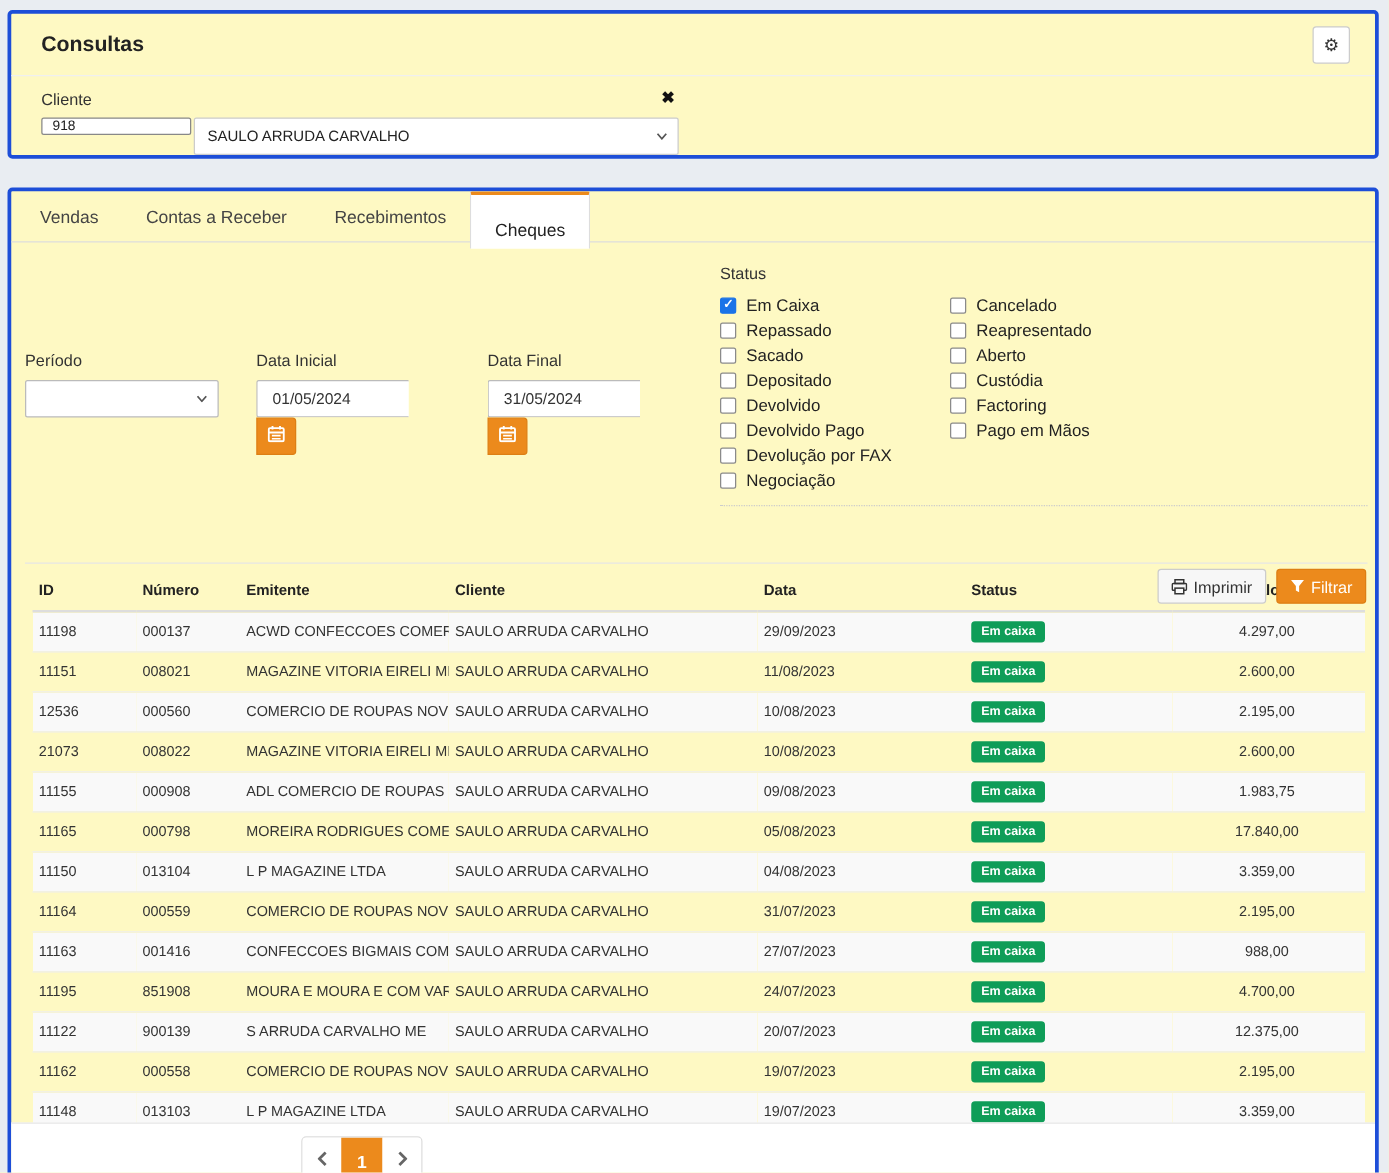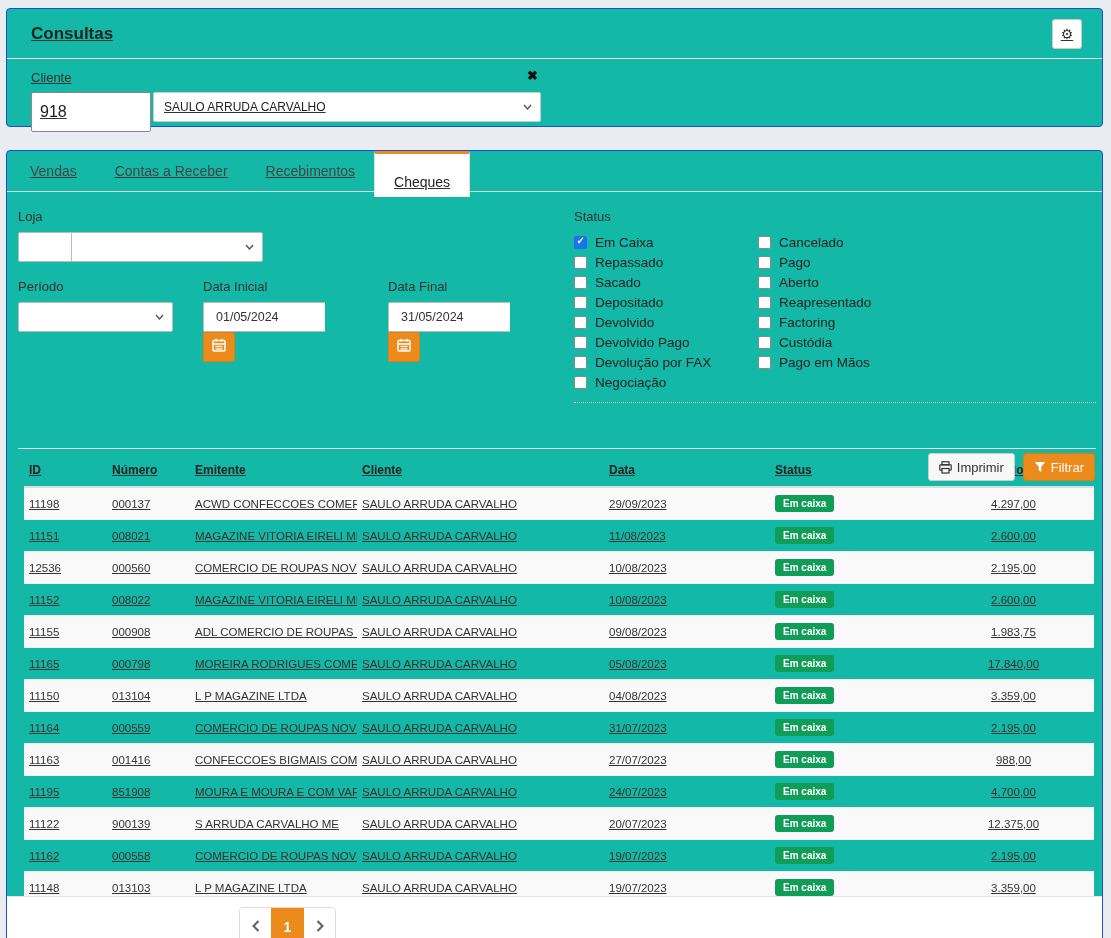--- a/index.html
+++ b/index.html
@@ -6,24 +6,23 @@
   html,body { width:1111px; height:938px; }
   body {
     background:#e9edf2;
     font-family:"Liberation Sans", sans-serif;
     position:relative;
     overflow:hidden;
     color:#333;
   }
   .panel {
     position:absolute;
-    background:#14b8a6;
-    border:1px solid #1d4ed8;
+    background:#fef9c3;
+    border:3px solid #1d4ed8;
     border-radius:4px;
-    text-decoration:underline;
   }
   
   .panel-top { left:6px; top:8px; width:1097px; height:119px; }
   .panel-top-header {
     height:50px; border-bottom:1px solid #f0f0f0;
     display:flex; align-items:center; justify-content:space-between;
     padding:0 20px 0 24px;
   }
   .page-title { font-size:17px; font-weight:700; color:#222; }
   .gear-btn {
@@ -32,22 +31,22 @@
     font-size:14px; color:#333; cursor:pointer;
   }
   .client-row { position:relative; padding:11px 0 0 24px; }
   .client-label { font-size:13px; color:#333; margin-bottom:7px; }
   .clear-icon {
     position:absolute; left:520px; top:9px; font-size:13px; font-weight:700;
     color:#111; cursor:pointer;
   }
   .client-fields { display:flex; }
   .client-code {
-    width:120px; height:40px; border:1px solid #888; border-radius:2px;
-    font-size:16px; padding:0 8px; font-family:"Liberation Sans",sans-serif; color:#222;
+    width:120px; height:14px; border:1px solid #888; border-radius:2px;
+    font-size:11px; padding:0 8px; font-family:"Liberation Sans",sans-serif; color:#222;
   }
   .fake-select {
     position:relative; height:30px; border:1px solid #ccc; border-radius:2px;
     background:#fff; display:flex; align-items:center;
     font-size:12px; color:#222; padding:0 24px 0 10px; cursor:pointer;
   }
   .client-select { width:388px; margin-left:2px; }
   .chev {
     position:absolute; right:8px; top:50%; margin-top:-3px;
     width:9px; height:6px;
@@ -187,34 +186,20 @@
         <span>Recebimentos</span>
       </div>
 
       <div class="tab active">
         <span>Cheques</span>
       </div>
     </div>
 
   <div class="filter-area">
 
-    <div class="loja-group">
-      <div class="fld-label">Loja</div>
-      <div class="loja-fields">
-        <input class="loja-code" type="text" value="" style="">
-        <div class="fake-select loja-select">
-          <span></span>
-          <span class="chev">
-            <svg width="9" height="6" viewBox="0 0 9 6">
-                <polyline points="1,1 4.5,5 8,1" fill="none" stroke="#555" stroke-width="1.4"></polyline>
-              </svg>
-          </span>
-        </div>
-      </div>
-    </div>
 
     <div class="periodo-group">
       <div class="fld-label">Período</div>
       <div class="fake-select periodo-select">
         <span></span>
         <span class="chev">
           <svg width="9" height="6" viewBox="0 0 9 6">
               <polyline points="1,1 4.5,5 8,1" fill="none" stroke="#555" stroke-width="1.4"></polyline>
             </svg>
         </span>
@@ -304,43 +289,39 @@
               <span class="chk-label">Negociação</span>
             </div>
           </div>
         <div class="status-col2">
 
             <div class="chk-item">
               <span class="chk-box"></span>
               <span class="chk-label">Cancelado</span>
             </div>
 
-            <div class="chk-item">
-              <span class="chk-box"></span>
-              <span class="chk-label">Pago</span>
+
+            <div class="chk-item">
+              <span class="chk-box"></span>
+              <span class="chk-label">Reapresentado</span>
             </div>
 
             <div class="chk-item">
               <span class="chk-box"></span>
               <span class="chk-label">Aberto</span>
             </div>
 
             <div class="chk-item">
               <span class="chk-box"></span>
-              <span class="chk-label">Reapresentado</span>
+              <span class="chk-label">Custódia</span>
             </div>
 
             <div class="chk-item">
               <span class="chk-box"></span>
               <span class="chk-label">Factoring</span>
-            </div>
-
-            <div class="chk-item">
-              <span class="chk-box"></span>
-              <span class="chk-label">Custódia</span>
             </div>
 
             <div class="chk-item">
               <span class="chk-box"></span>
               <span class="chk-label">Pago em Mãos</span>
             </div>
           </div>
       </div>
     </div>
 
@@ -414,21 +395,21 @@
             <td>12536</td>
             <td>000560</td>
             <td>COMERCIO DE ROUPAS NOV…</td>
             <td>SAULO ARRUDA CARVALHO</td>
             <td>10/08/2023</td>
             <td><span class="badge">Em caixa</span></td>
             <td class="col-valor">2.195,00</td>
           </tr>
 
           <tr>
-            <td>11152</td>
+            <td>21073</td>
             <td>008022</td>
             <td>MAGAZINE VITORIA EIRELI ME</td>
             <td>SAULO ARRUDA CARVALHO</td>
             <td>10/08/2023</td>
             <td><span class="badge">Em caixa</span></td>
             <td class="col-valor">2.600,00</td>
           </tr>
 
           <tr>
             <td>11155</td>

